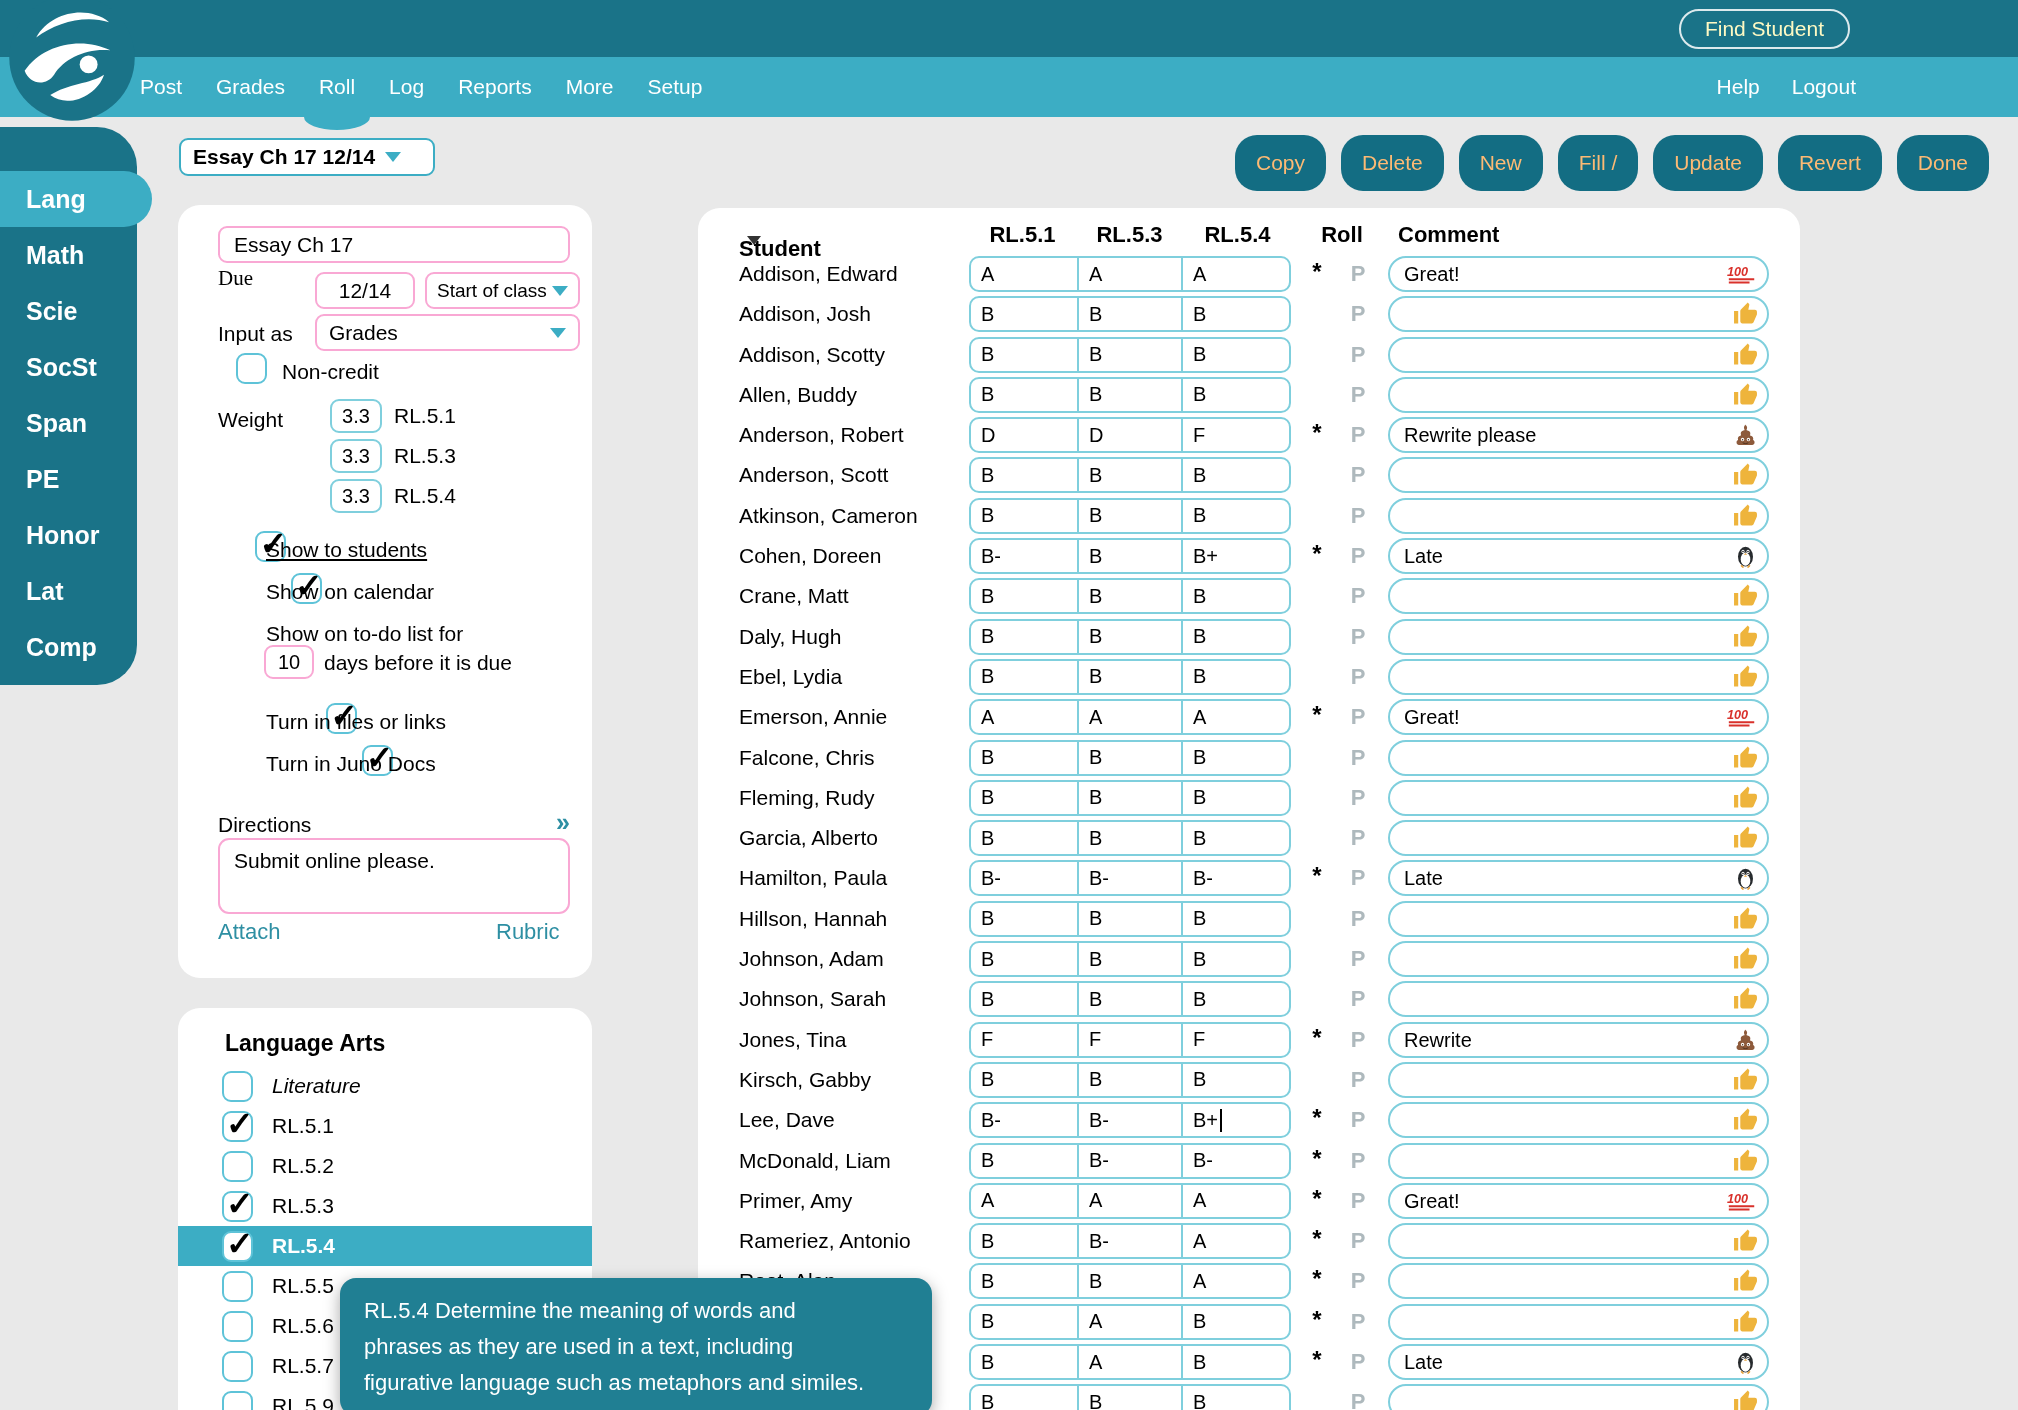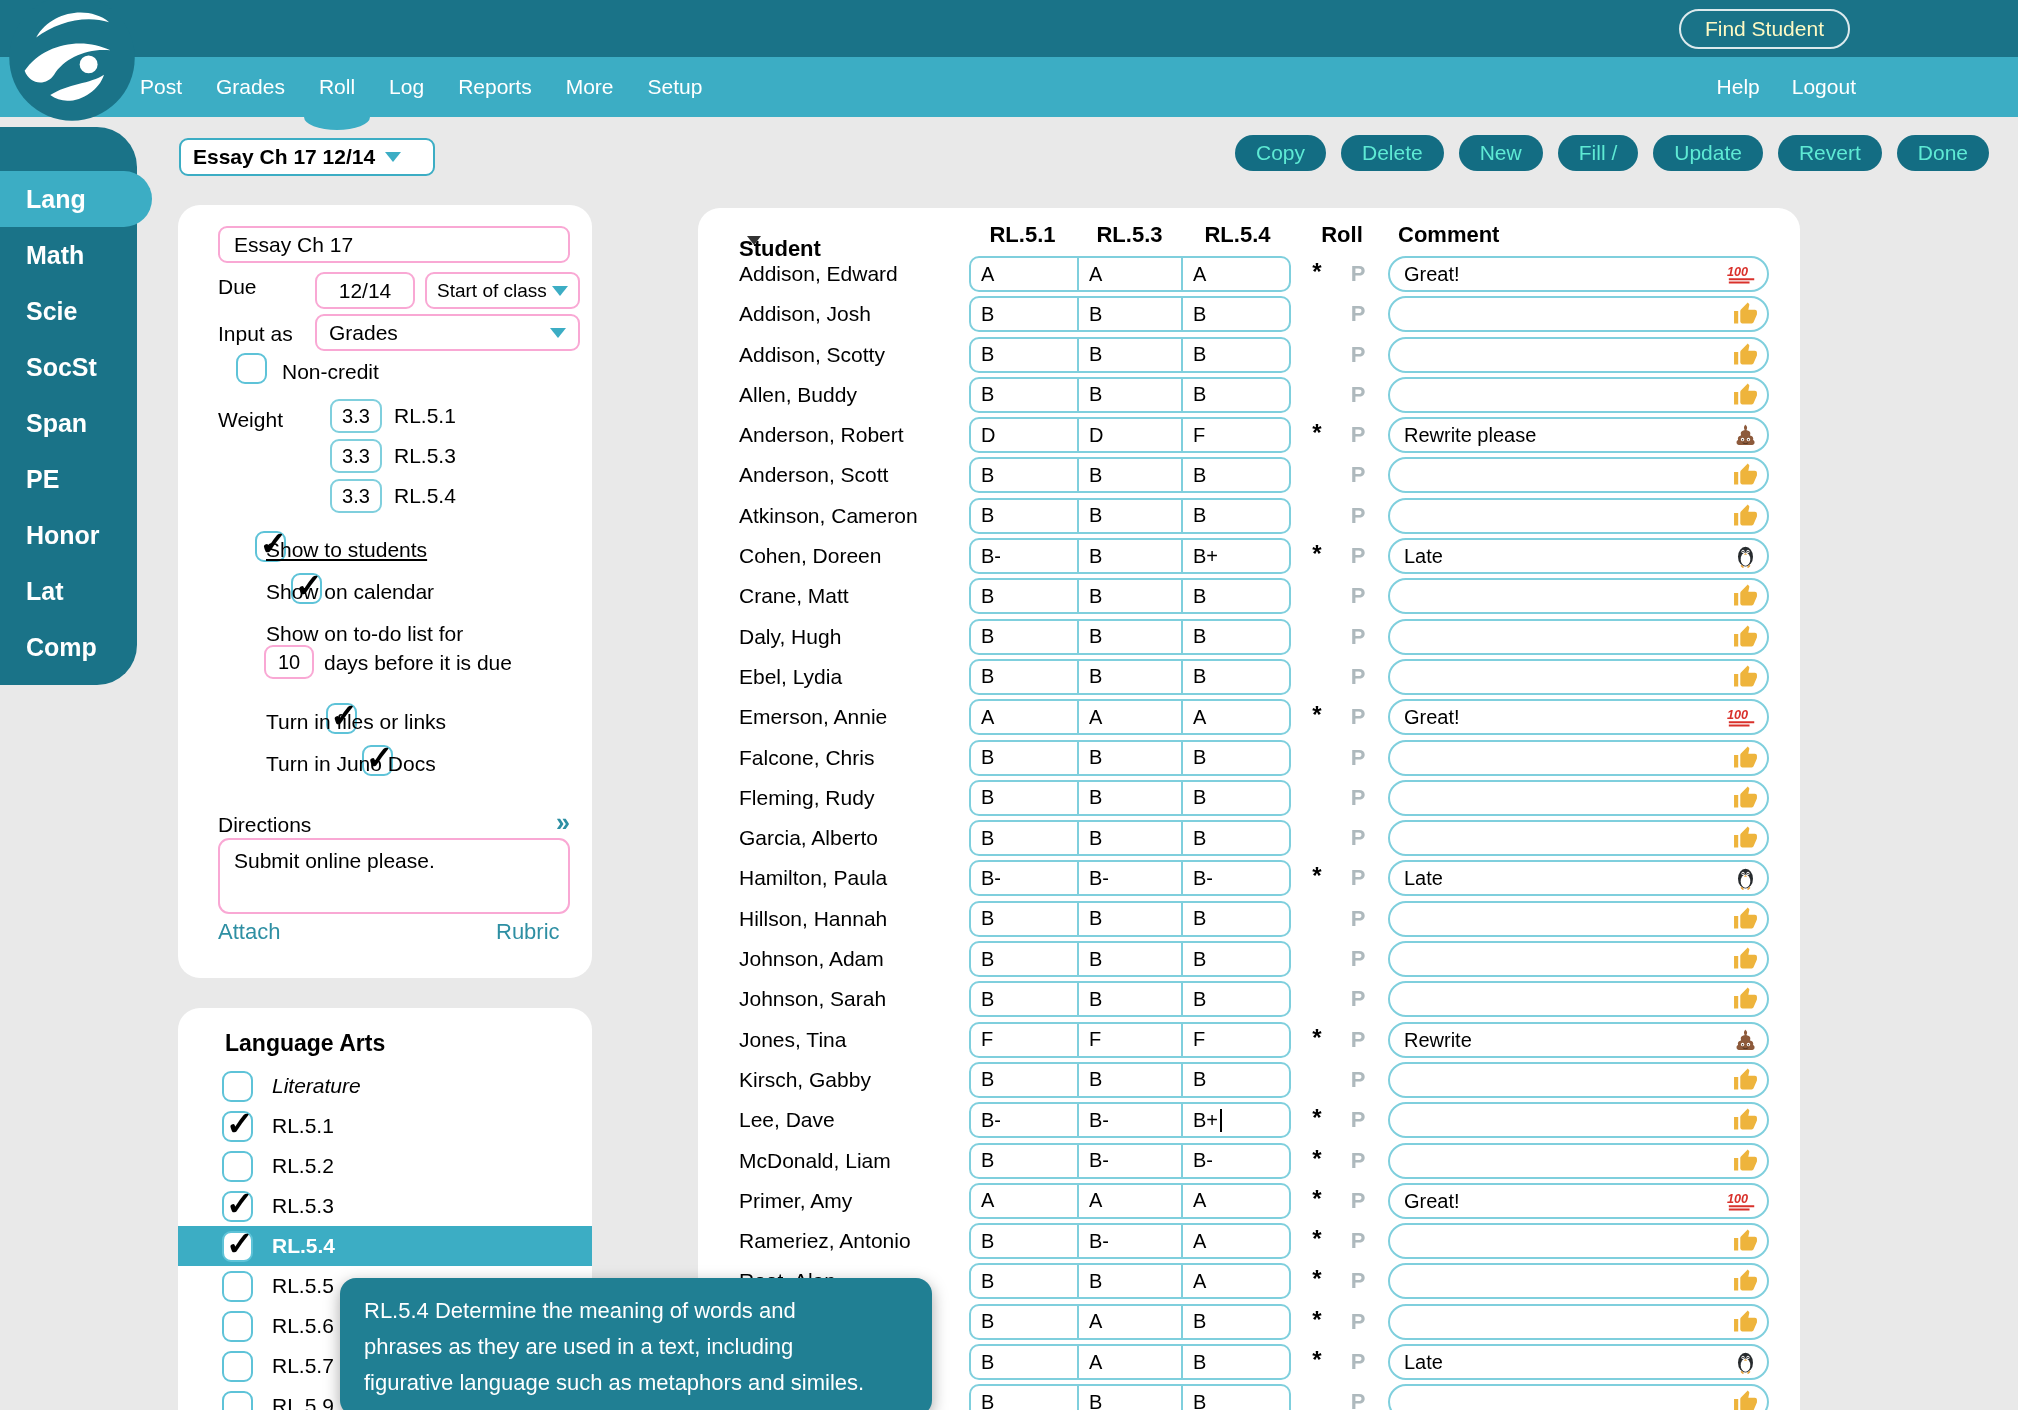--- a/index.html
+++ b/index.html
@@ -28,22 +28,22 @@
              border-radius:0 40px 40px 0; padding-top:44px; z-index:10; }
   .side-item { position:relative; width:152px; height:56px; display:flex; align-items:center; padding-left:26px;
                color:#fff; font-size:25px; font-weight:bold; cursor:pointer; }
   .side-item.active { background:#3cadc4; border-radius:0 28px 28px 0; }
   
   .assign-select { position:absolute; left:179px; top:138px; width:256px; height:38px; background:#fff;
                    border:2.5px solid #3cadc4; border-radius:9px; display:flex; align-items:center; gap:10px;
                    padding:0 12px; font-size:21px; font-weight:bold; cursor:pointer; z-index:5; }
   .tri-t { width:0; height:0; border-left:8px solid transparent; border-right:8px solid transparent; border-top:10px solid #3cadc4; }
   .action-btns { position:absolute; top:135px; right:29px; display:flex; gap:15px; z-index:5; }
-  .action-btns button { height:36px; padding:0 21px; background:#136d83; border:none; border-radius:22px;
-                   color:#5eead4; font-size:21px; font-family:inherit; cursor:pointer; }
+  .action-btns button { height:56px; padding:0 21px; background:#136d83; border:none; border-radius:22px;
+                   color:#fdba74; font-size:21px; font-family:inherit; cursor:pointer; }
   
   .card { position:absolute; background:#fff; border-radius:22px; }
   #card-form { left:178px; top:205px; width:414px; height:773px; }
   #card-standards { left:178px; top:1008px; width:414px; height:430px; }
   #card-table { left:698px; top:208px; width:1102px; height:1240px; }
   
   .abs { position:absolute; }
   .tinput { border:2px solid #f9a8d4; border-radius:9px; background:#fff; font-size:21px; display:flex; align-items:center; }
   .lbl { font-size:21px; }
   .cb { position:relative; display:inline-block; width:31px; height:31px; border:2.5px solid #5ec3d8; border-radius:9px; background:#fff; cursor:pointer; }
@@ -186,21 +186,21 @@
     <button><span>New</span></button>
     <button><span>Fill /</span></button>
     <button><span>Update</span></button>
     <button><span>Revert</span></button>
     <button><span>Done</span></button>
 </div>
 
 <div class="card" id="card-form">
   <div class="abs tinput" style="left:40px;top:21px;width:352px;height:37px;padding-left:14px;">Essay Ch 17</div>
 
-  <span class="abs lbl" style="left:40px;top:70px;">Due</span>
+  <span class="abs lbl" style="left:40px;top:61px;font-family:Liberation Serif, serif;">Due</span>
   <div class="abs tinput" style="left:137px;top:67px;width:100px;height:37px;justify-content:center;">12/14</div>
   <div class="abs tinput" style="left:247px;top:67px;width:155px;height:37px;padding:0 10px;">
     <span style="font-size:19px;">Start of class</span>
     <span class="tri-t sel-caret"></span>
   </div>
 
   <span class="abs lbl" style="left:40px;top:117px;">Input as</span>
   <div class="abs tinput" style="left:137px;top:109px;width:265px;height:37px;padding:0 12px;">
     <span>Grades</span>
     <span class="tri-t sel-caret"></span>

